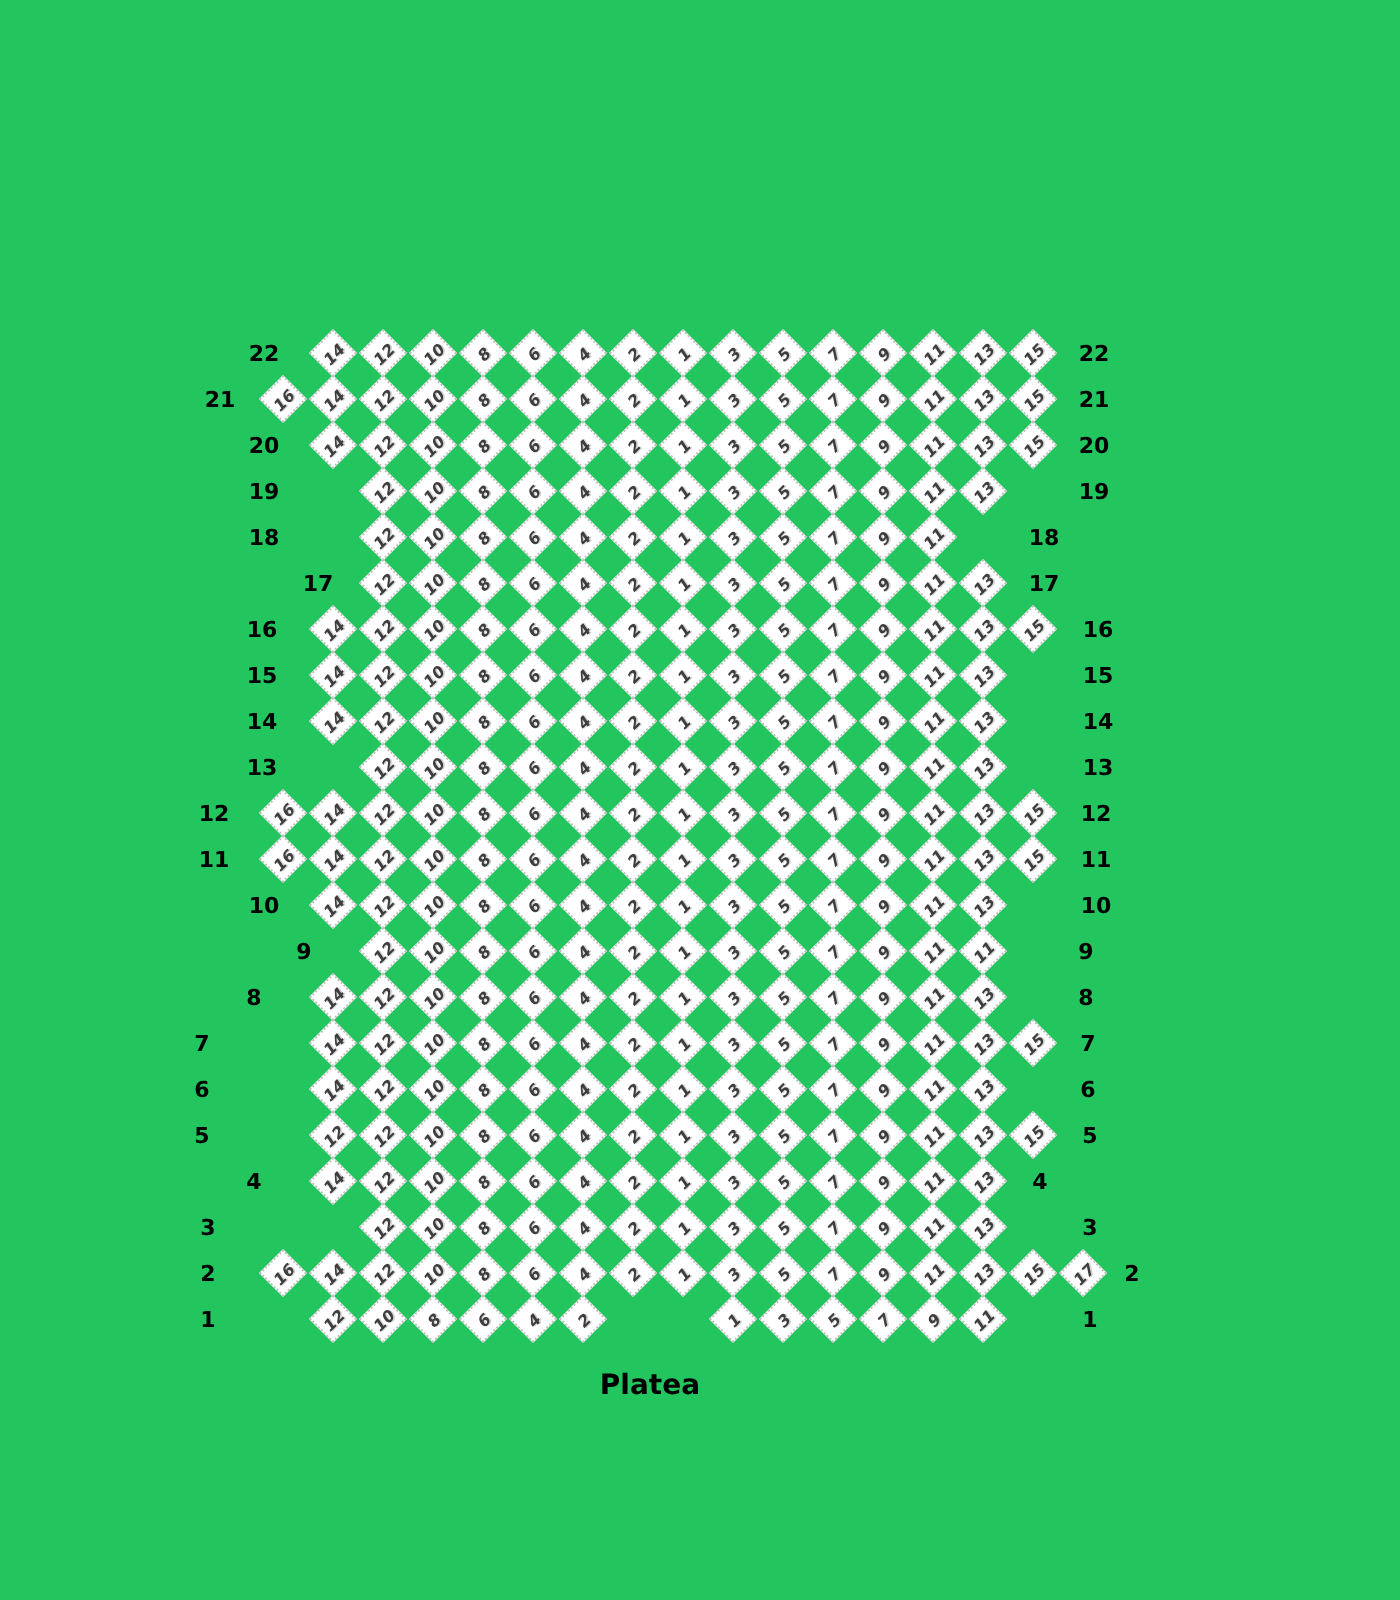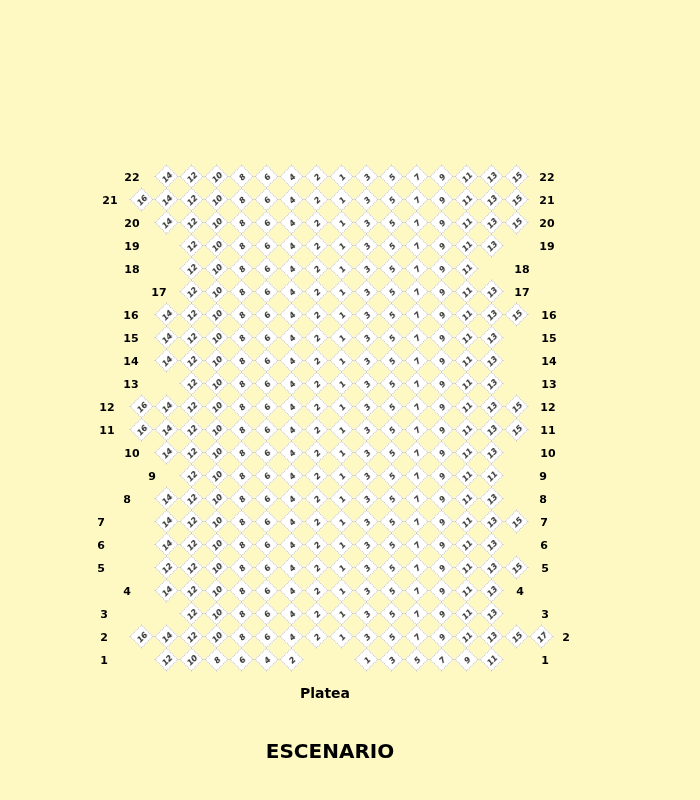--- a/index.html
+++ b/index.html
@@ -1,19 +1,19 @@
 <!DOCTYPE html>
 <html><head>
 <meta charset="utf-8">
 <style>
   html,body{margin:0;padding:0;background:#fff;}
   .canvas{
     position:relative;
     width:700px;height:800px;
-    background:#fef9c3;
+    background:#22c55e;
     font-family:"DejaVu Sans","Liberation Sans",sans-serif;
     overflow:hidden;
   }
   .seat{
     position:absolute;
     width:24px;height:24px;
     cursor:pointer;
   }
   .seat .dia{
     position:absolute;
@@ -1357,14 +1357,13 @@
       <div class="seat" style="left: 455px; top: 648px;">
         <div class="dia"></div>
         <div class="num">9</div>
       </div>
       <div class="seat" style="left: 480px; top: 648px;">
         <div class="dia"></div>
         <div class="num">11</div>
       </div>
     </div>
   <div class="platea">Platea</div>
-  <div class="escenario">ESCENARIO</div>
 </div>
 
 </body></html>

